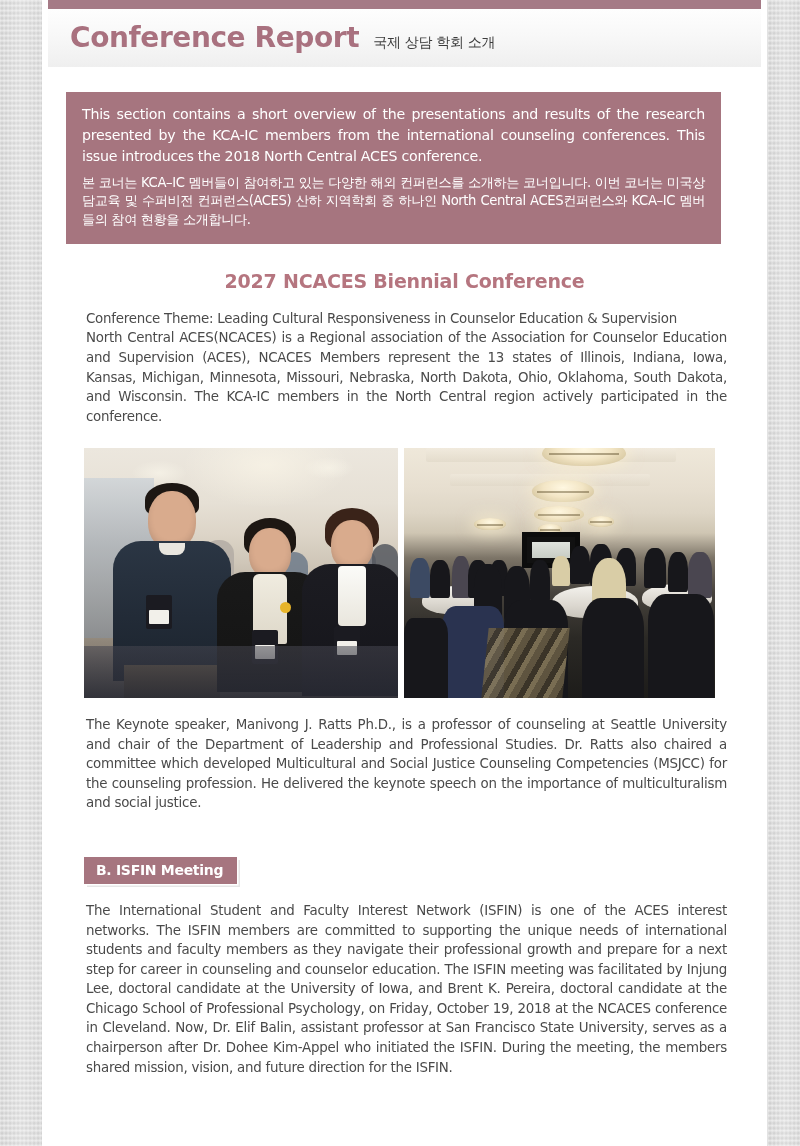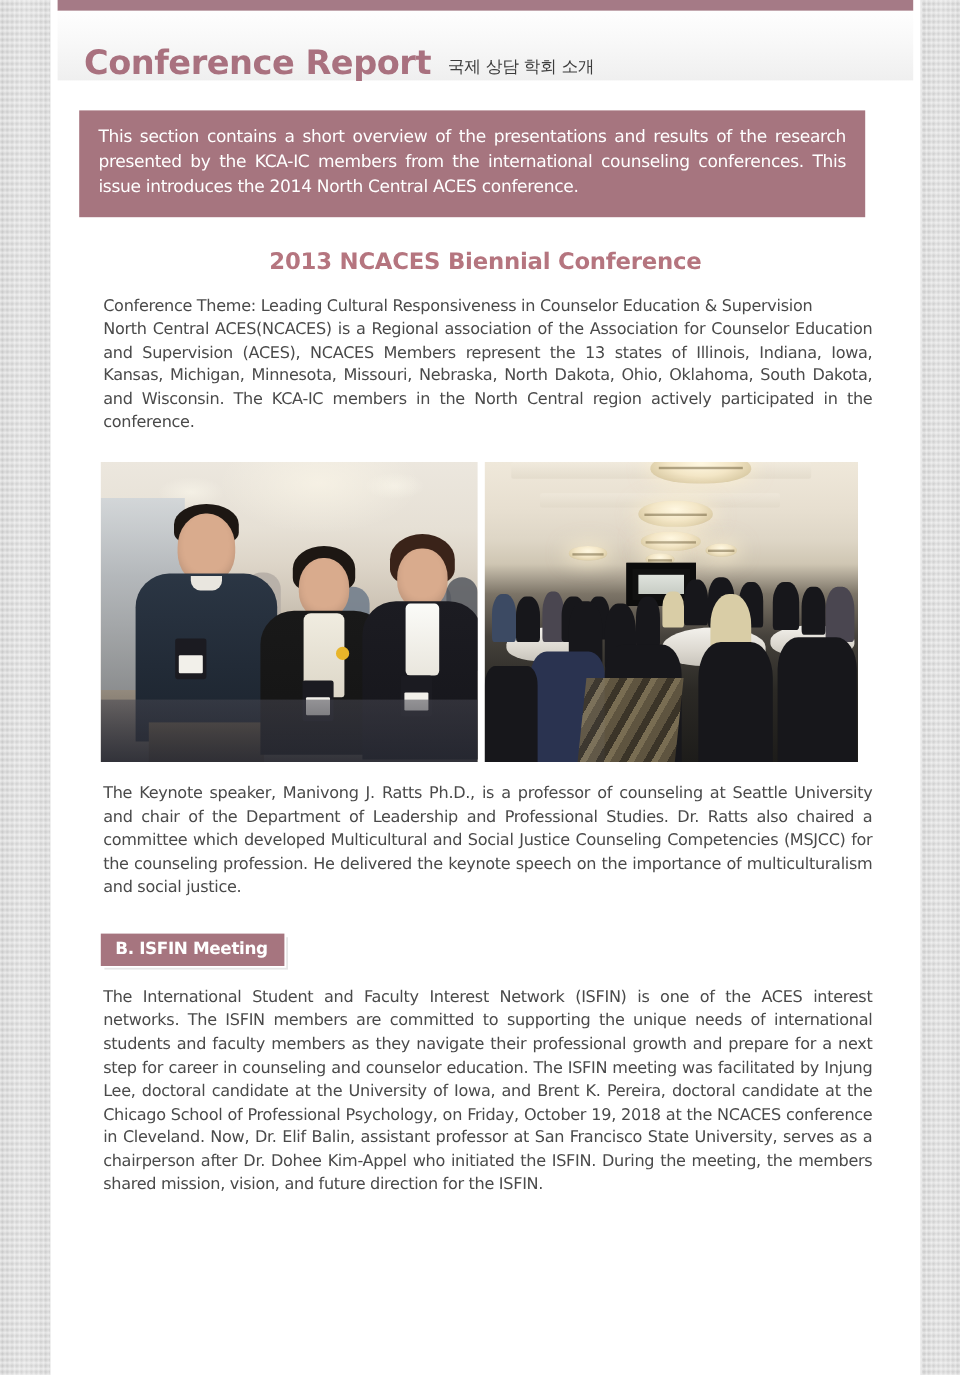--- a/index.html
+++ b/index.html
@@ -43,21 +43,21 @@
   .header-bar {
     height: 9px;
     background: #a57a86;
     margin: 0 6px 0 6px;
   }
   .header-block {
     height: 58px;
     margin: 0 6px;
     background: linear-gradient(180deg, #fefefe 0%, #f8f8f8 45%, #efefef 100%);
     display: flex;
-    align-items: flex-end;
+    align-items: center;
     padding-left: 22px;
     box-sizing: border-box;
   }
   .header-title {
     font-family: "DejaVu Sans", sans-serif;
     font-size: 28px;
     font-weight: bold;
     color: #a9717f;
     letter-spacing: -0.4px;
     line-height: 1;
@@ -330,44 +330,45 @@
     background: #a6757f;
     color: #ffffff;
     font-family: "DejaVu Sans", sans-serif;
     font-weight: bold;
     font-size: 14px;
     padding: 5px 14px 6px 12px;
     letter-spacing: -0.3px;
     box-shadow: 1.5px 1.5px 0 #ffffff, 3px 3px 0 #e6e6e6;
   }
   .label-wrap { margin: 26px 0 0 42px; }
-  .label-wrap.b { margin-top: 28px; }
+  .label-wrap.b { margin-top: 44px; }
 </style>
 </head>
 <body>
 
 <div class="gutter left"></div>
 <div class="gutter right"></div>
 
 <div class="page">
 
   <div class="header-bar"></div>
 
   <div class="header-block">
     <span class="header-title">Conference Report</span>
     <span class="header-subtitle">국제 상담 학회 소개</span>
   </div>
 
   <div class="content">
 
     <div class="intro-box">
-      <p class="intro-en">This section contains a short overview of the presentations and results of the research presented by the KCA-IC members from the international counseling conferences. This issue introduces the 2014 North Central ACES conference.</p>
+      <p class="intro-en">This section contains a short overview of the presentations and results of the research presented by the KCA-IC members from the international counseling conferences. This issue introduces the 2018 North Central ACES conference.</p>
+      <p class="intro-ko">본 코너는 KCA–IC 멤버들이 참여하고 있는 다양한 해외 컨퍼런스를 소개하는 코너입니다. 이번 코너는 미국상담교육 및 수퍼비전 컨퍼런스(ACES) 산하 지역학회 중 하나인 North Central ACES컨퍼런스와 KCA–IC 멤버들의 참여 현황을 소개합니다.</p>
     </div>
 
-    <div class="section-title">2013 NCACES Biennial Conference</div>
+    <div class="section-title">2027 NCACES Biennial Conference</div>
 
 
     <div class="body-text" style="white-space: pre-line;">Conference Theme: Leading Cultural Responsiveness in Counselor Education &amp; Supervision
 North Central ACES(NCACES) is a Regional association of the Association for Counselor Education and Supervision (ACES), NCACES Members represent the 13 states of Illinois, Indiana, Iowa, Kansas, Michigan, Minnesota, Missouri, Nebraska, North Dakota, Ohio, Oklahoma, South Dakota, and Wisconsin. The KCA-IC members in the North Central region actively participated in the conference.</div>
 
     <div class="photo-row">
 
       <div class="photo left p1">
         <div class="bg-person" style="left:60px;  top:100px; width:30px; height:70px; background:#8d8b86;"></div>
         <div class="bg-person" style="left:120px; top:92px;  width:30px; height:76px; background:#b3aca4;"></div>

